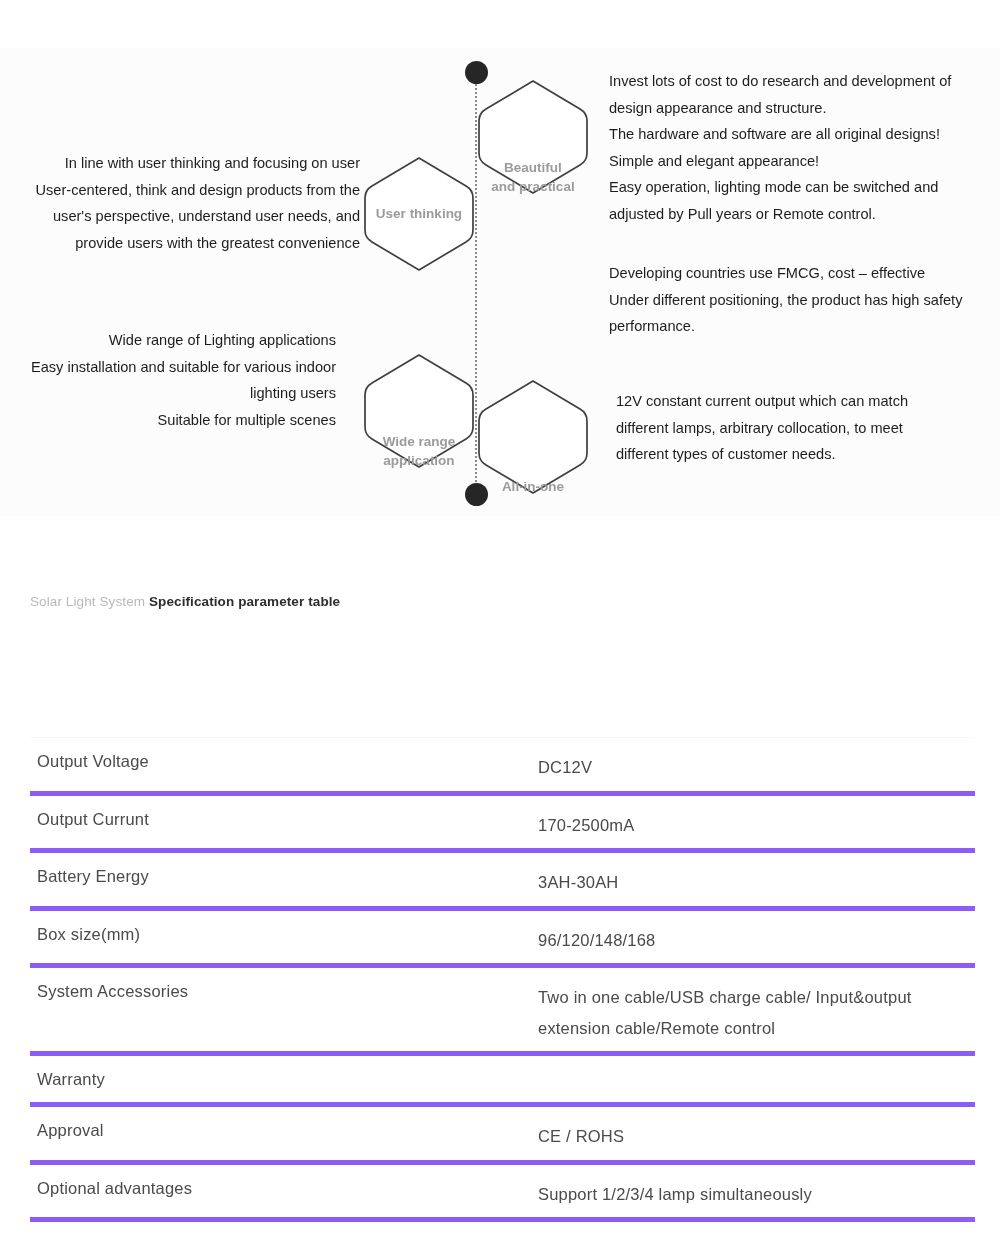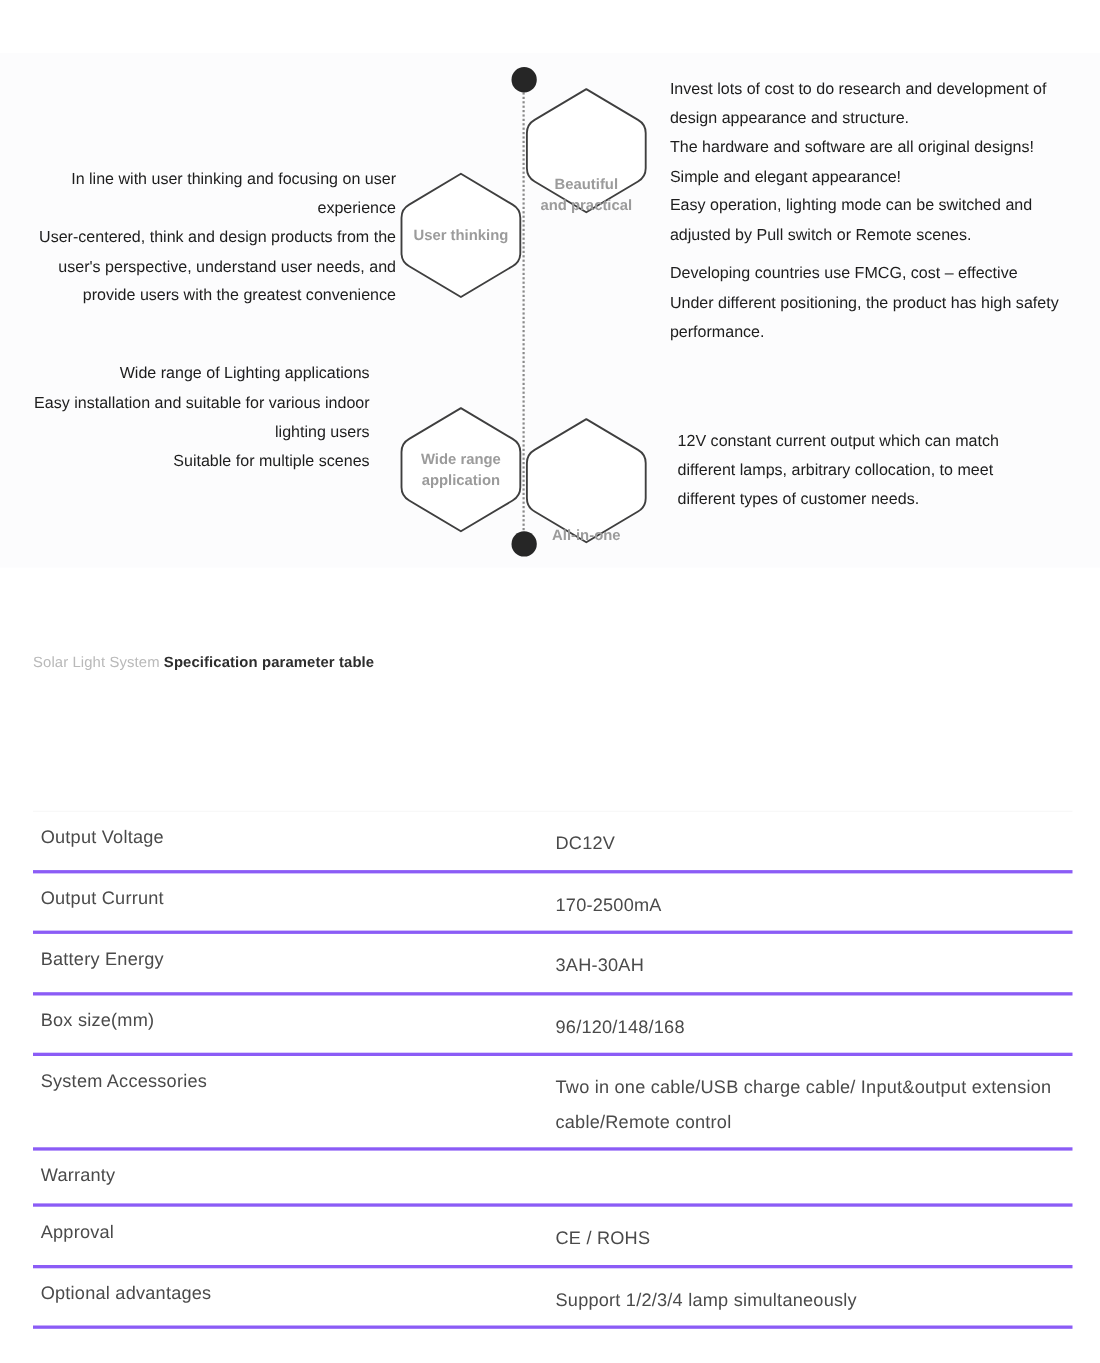--- a/index.html
+++ b/index.html
@@ -100,24 +100,25 @@
 
   
   .spec-table {
     position: absolute;
     left: 30px; top: 737px;
     width: 945px;
   }
   .spec-row {
     display: flex;
     align-items: flex-start;
-    border-bottom: 3px solid #8b5cf6;
+    border-bottom: 5px solid #8b5cf6;
     min-height: 51px;
     padding-top: 14px;
     padding-bottom: 8px;
+    gap: 33px;
   }
   .spec-row:first-child { border-top: 1px solid #f7f7f7; }
   .spec-label {
     width: 475px;
     padding-left: 7px;
     color: #4a4a4a;
     font-size: 16.5px;
     font-weight: 400;
     letter-spacing: 0.2px;
   }
@@ -143,21 +144,21 @@
       <div class="connector-dot top"></div>
       <div class="connector-dot bottom"></div>
 
       <div class="hex" style="left:362px; top:107px;">
         <svg width="114" height="118" viewBox="0 0 114 118">
           <path d="M57 3 L104 31 Q111 35 111 43 L111 75 Q111 83 104 87 L57 115 L10 87 Q3 83 3 75 L3 43 Q3 35 10 31 Z" fill="#ffffff" stroke="#3f3f3f" stroke-width="1.7" stroke-linejoin="round"></path>
         </svg>
         <span class="hex-label">User thinking</span>
       </div>
 
-      <div class="hex" style="left:362px; top:320px;">
+      <div class="hex" style="left:362px; top:304px;align-items:flex-end;">
         <svg width="114" height="118" viewBox="0 0 114 118">
           <path d="M57 3 L104 31 Q111 35 111 43 L111 75 Q111 83 104 87 L57 115 L10 87 Q3 83 3 75 L3 43 Q3 35 10 31 Z" fill="#ffffff" stroke="#3f3f3f" stroke-width="1.7" stroke-linejoin="round"></path>
         </svg>
         <span class="hex-label">Wide range
 application</span>
       </div>
 
       <div class="hex" style="left:476px; top:30px;align-items:flex-end;">
         <svg width="114" height="118" viewBox="0 0 114 118">
           <path d="M57 3 L104 31 Q111 35 111 43 L111 75 Q111 83 104 87 L57 115 L10 87 Q3 83 3 75 L3 43 Q3 35 10 31 Z" fill="#ffffff" stroke="#3f3f3f" stroke-width="1.7" stroke-linejoin="round"></path>
@@ -169,43 +170,42 @@
 
       <div class="hex" style="left:476px; top:330px;align-items:flex-end;">
         <svg width="114" height="118" viewBox="0 0 114 118">
           <path d="M57 3 L104 31 Q111 35 111 43 L111 75 Q111 83 104 87 L57 115 L10 87 Q3 83 3 75 L3 43 Q3 35 10 31 Z" fill="#ffffff" stroke="#3f3f3f" stroke-width="1.7" stroke-linejoin="round"></path>
         </svg>
         <span class="hex-label">All-in-one</span>
       </div>
 
       <div class="desc-left" style="left:0; top:102px; width:360px;">
         <span class="desc-line">In line with user thinking and focusing on user</span>
-        <span class="desc-line">experience</span>
         <span class="desc-line">User-centered, think and design products from the</span>
         <span class="desc-line">user's perspective, understand user needs, and</span>
         <span class="desc-line">provide users with the greatest convenience</span>
       </div>
 
       <div class="desc-left" style="left:0; top:279px; width:336px;">
         <span class="desc-line">Wide range of Lighting applications</span>
         <span class="desc-line">Easy installation and suitable for various indoor</span>
         <span class="desc-line">lighting users</span>
         <span class="desc-line">Suitable for multiple scenes</span>
       </div>
 
       <div class="desc-right" style="left:609px; top:20px; width:390px;">
         <span class="desc-line">Invest lots of cost to do research and development of</span>
         <span class="desc-line">design appearance and structure.</span>
         <span class="desc-line">The hardware and software are all original designs!</span>
         <span class="desc-line">Simple and elegant appearance!</span>
         <span class="desc-line">Easy operation, lighting mode can be switched and</span>
-        <span class="desc-line">adjusted by Pull switch or Remote scenes.</span>
-      </div>
-
-      <div class="desc-right" style="left:609px; top:188px; width:390px;">
+        <span class="desc-line">adjusted by Pull years or Remote control.</span>
+      </div>
+
+      <div class="desc-right" style="left:609px; top:212px; width:390px;">
         <span class="desc-line">Developing countries use FMCG, cost – effective</span>
         <span class="desc-line">Under different positioning, the product has high safety</span>
         <span class="desc-line">performance.</span>
       </div>
 
       <div class="desc-right" style="left:616px; top:340px; width:390px;">
         <span class="desc-line">12V constant current output which can match</span>
         <span class="desc-line">different lamps, arbitrary collocation, to meet</span>
         <span class="desc-line">different types of customer needs.</span>
       </div>

